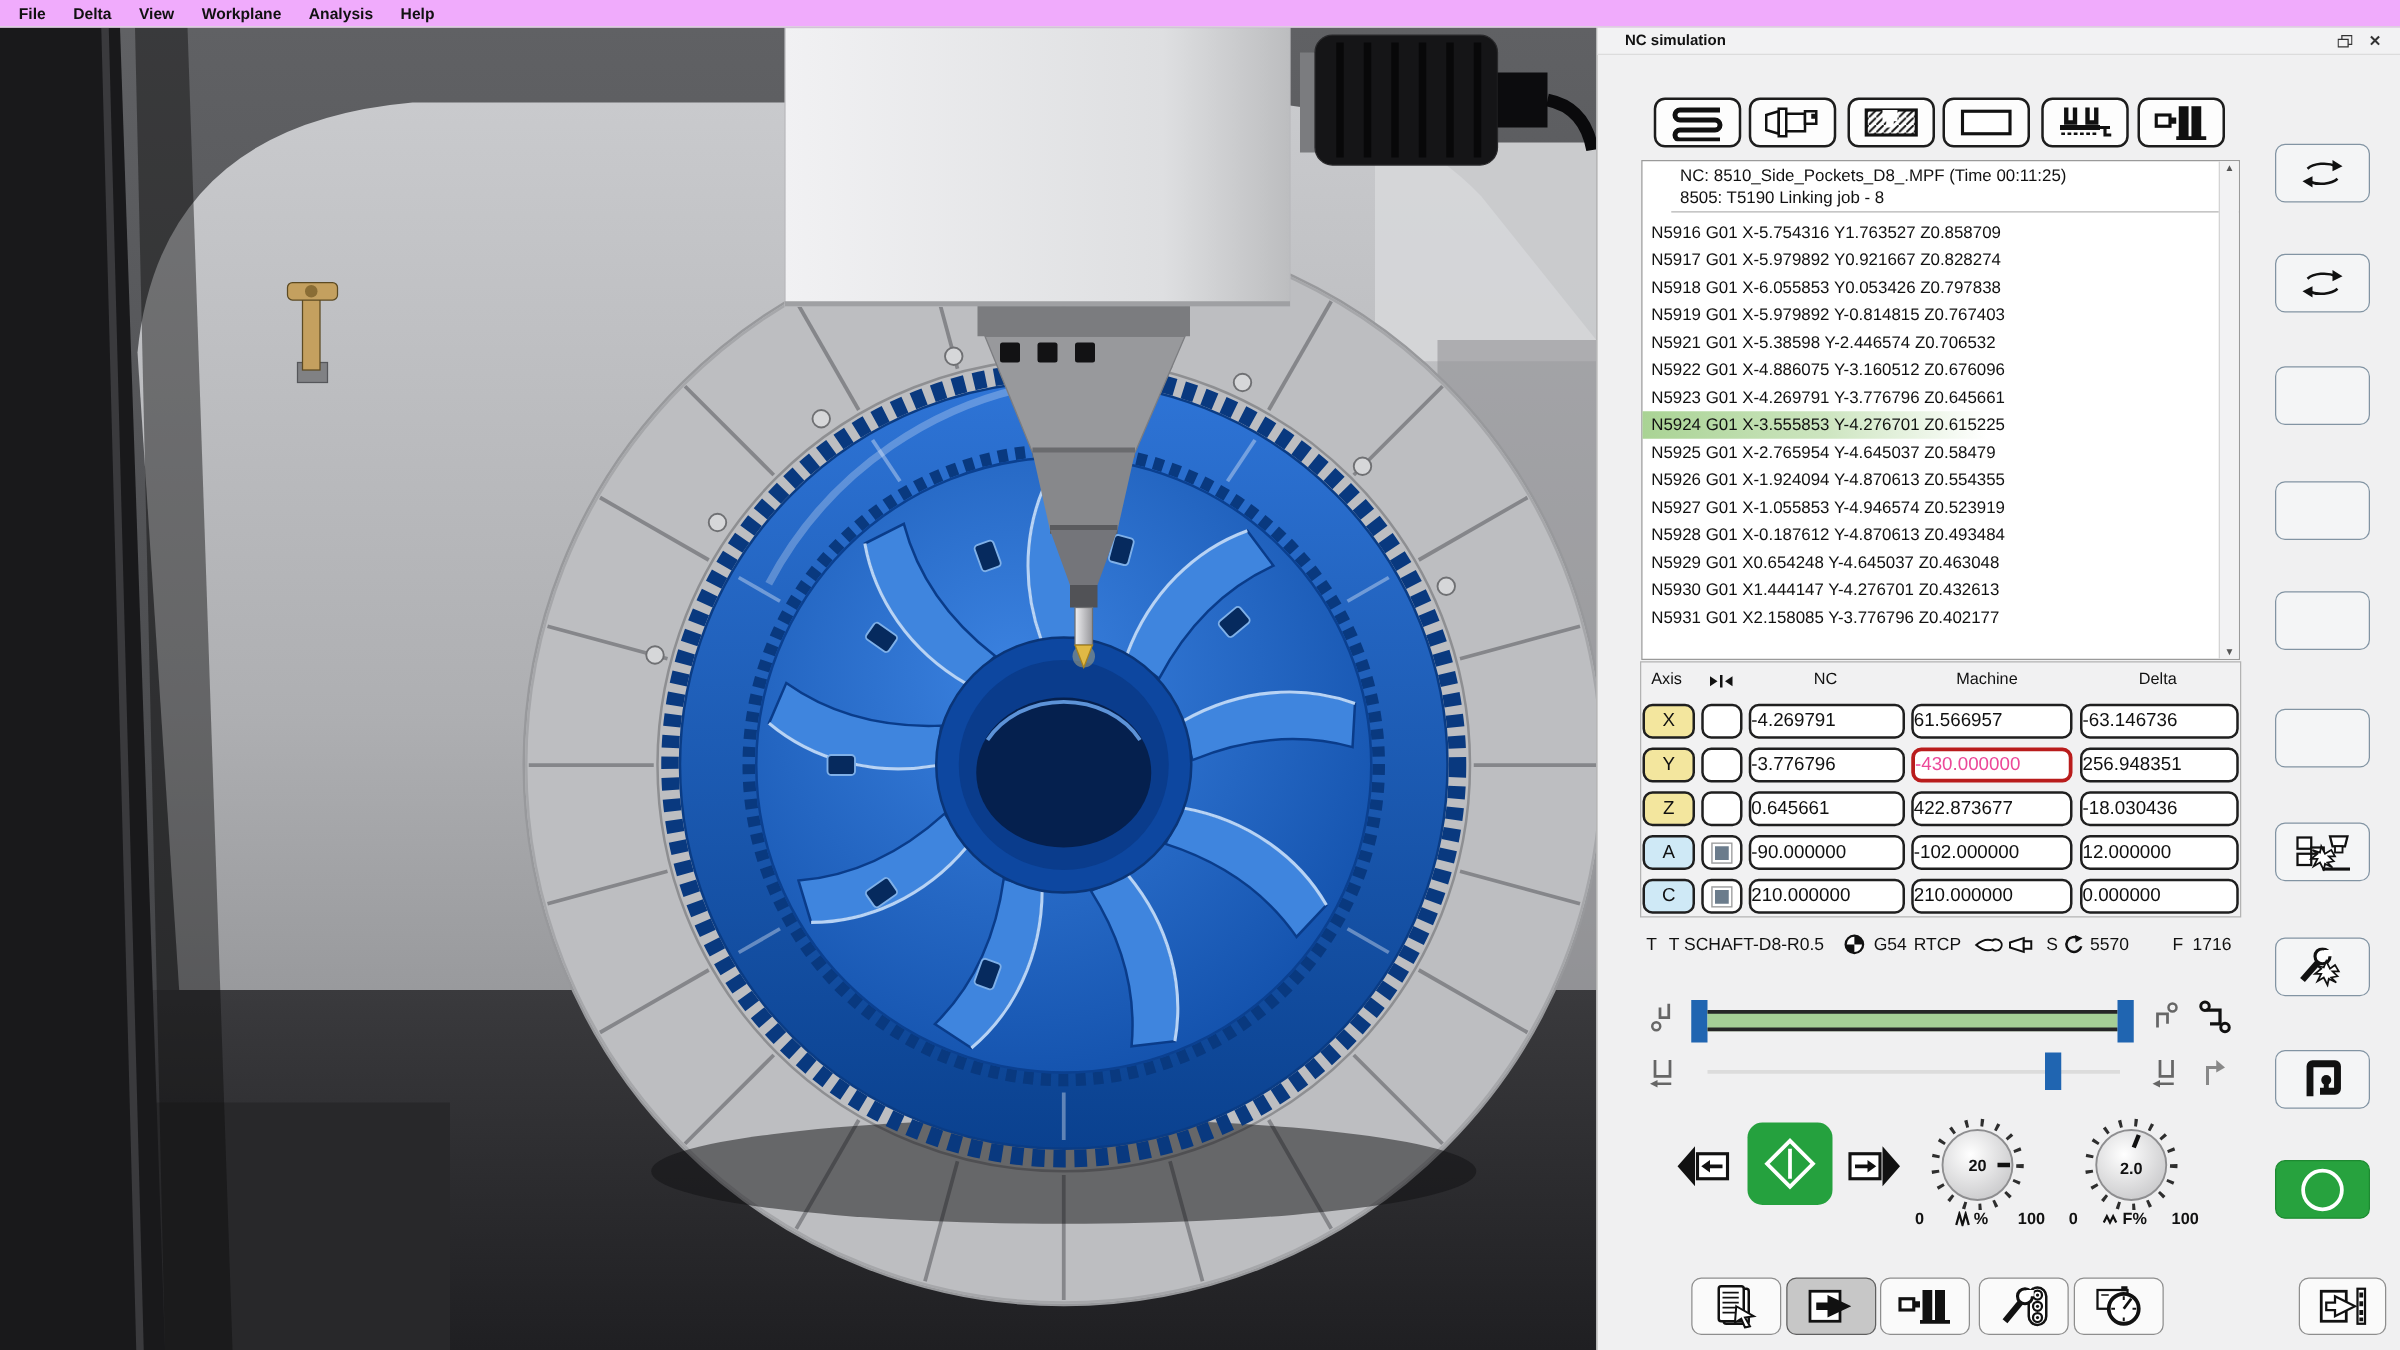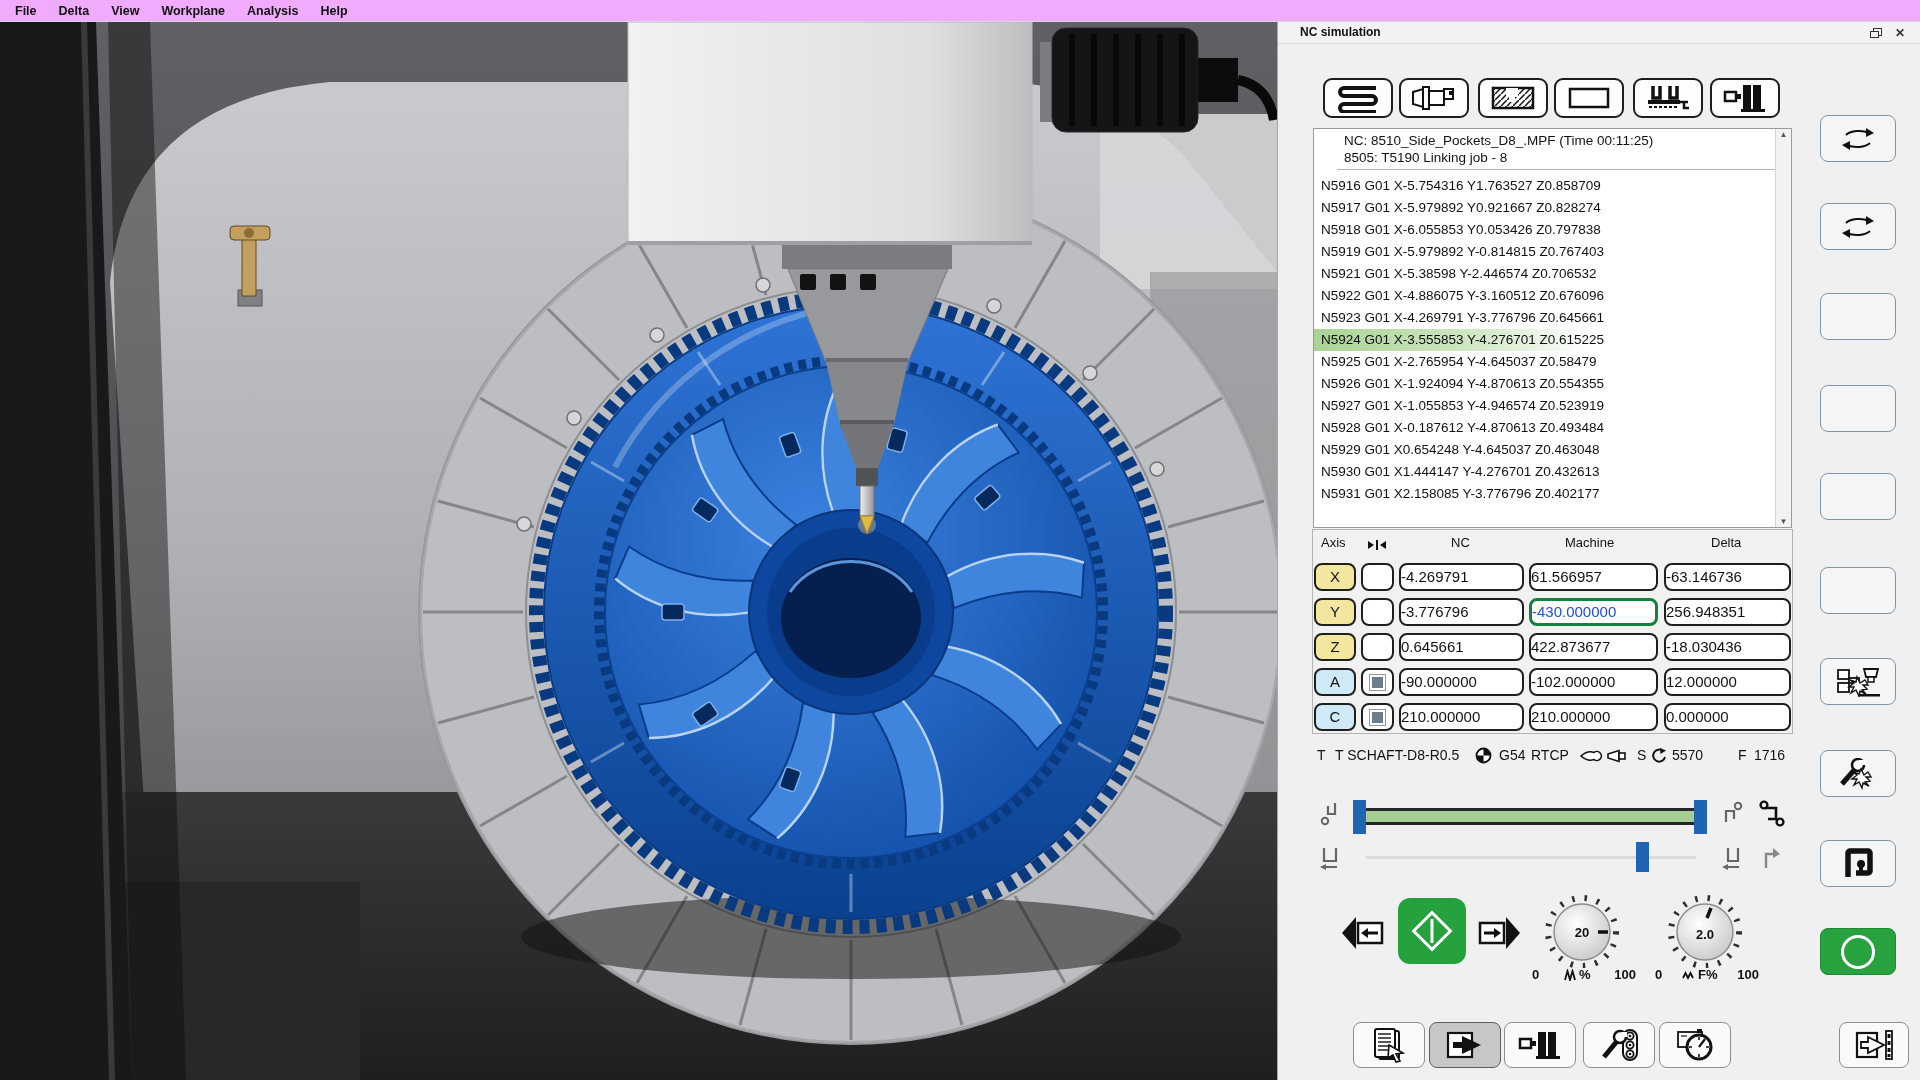--- a/index.html
+++ b/index.html
@@ -58,21 +58,21 @@
   .axis-btn { left:1px; width:42px; text-align:center; line-height:24px; cursor:pointer; }
   .axis-btn.yellow { background:#f3e69e; }
   .axis-btn.blue   { background:#cfe9f6; }
   .chk-cell { left:48px; width:33px; display:flex; align-items:center; justify-content:center; cursor:pointer; }
   .chk-square { width:15px; height:15px; background:#6b7c8c; border:2px solid #fff;
                 outline:1px solid #999; }
   .num { padding-right:8px; line-height:23px; }
   .nc-col { left:86px; width:125px; }
   .machine-col { left:216px; width:129px; }
   .delta-col { left:351px; width:127px; }
-  .vcell.alert { border:3px solid #15803d; color:#1d4ed8; line-height:21px; }
+  .vcell.alert { border:3px solid #b91c1c; color:#ec4899; line-height:21px; }
 
   
   .status-bar { position:absolute; left:35px; top:722px; width:479px; height:26px;
                 font-size:14px; color:#111; }
   .status-bar .s { position:absolute; top:3px; white-space:nowrap; }
   .status-bar .ic { position:absolute; top:3px; }
 
   
   .slider-zone { position:absolute; left:35px; top:770px; width:479px; height:90px; }
   .sl-icon { position:absolute; width:24px; height:28px; }

